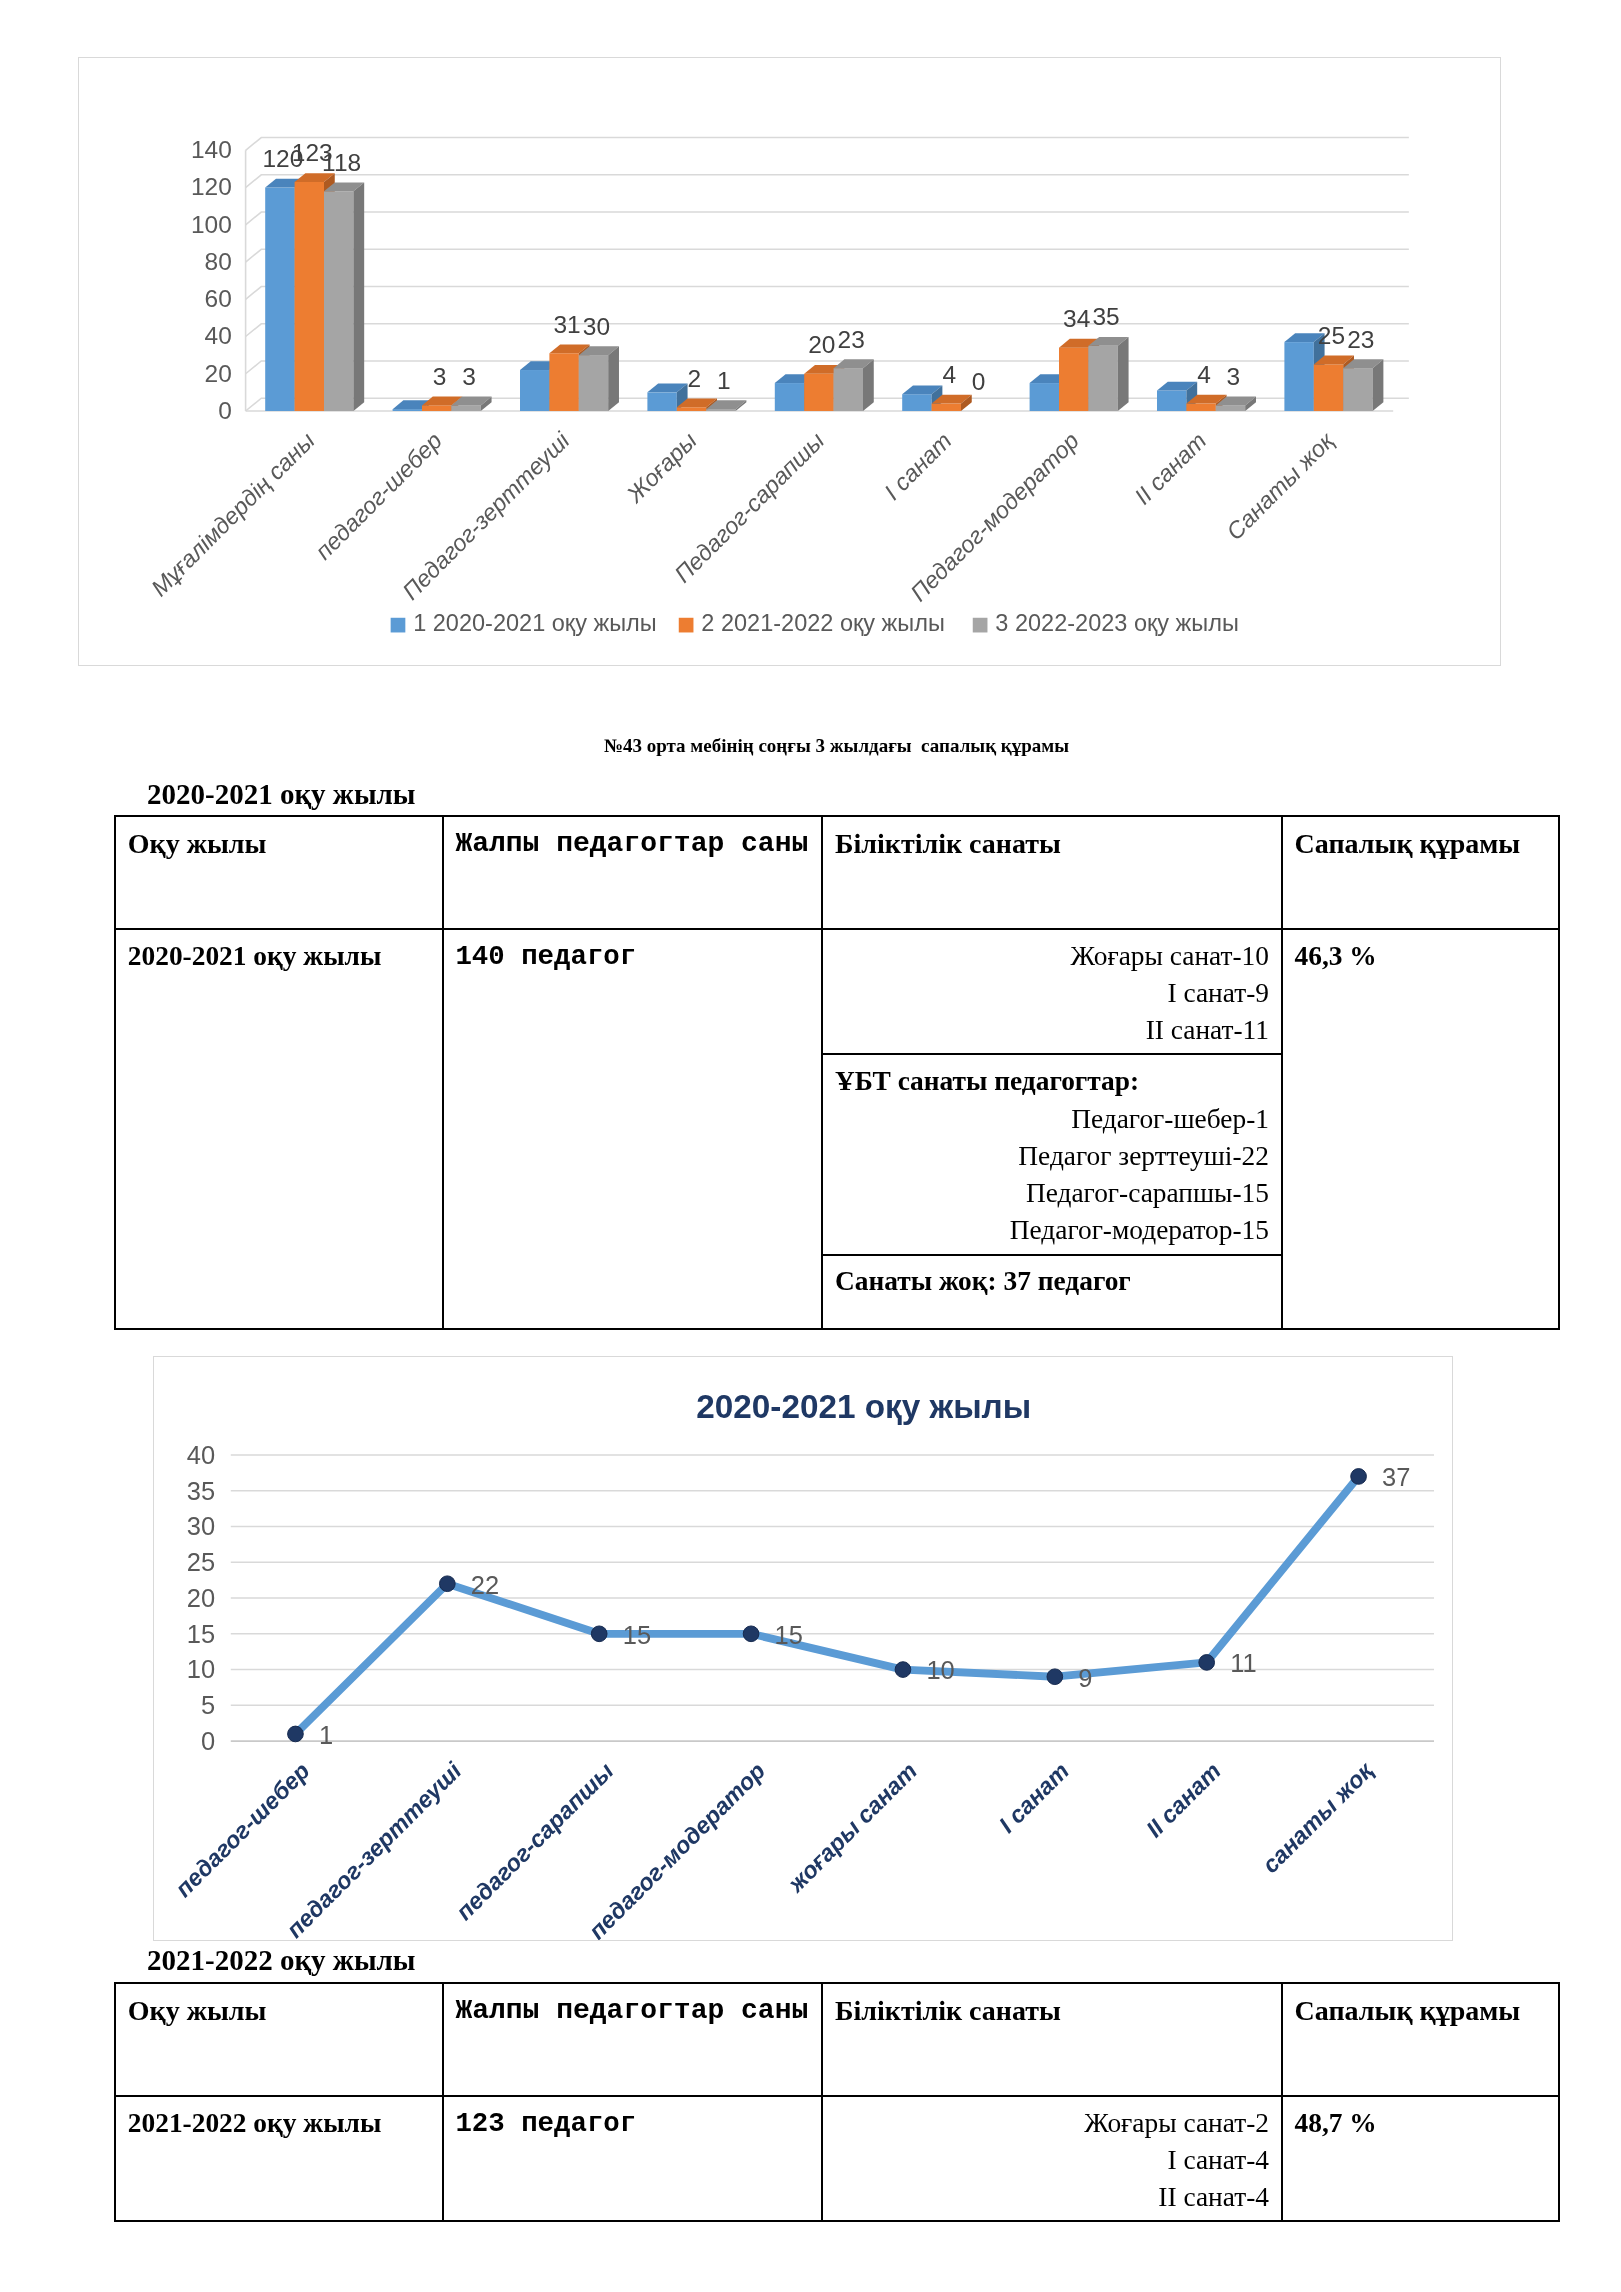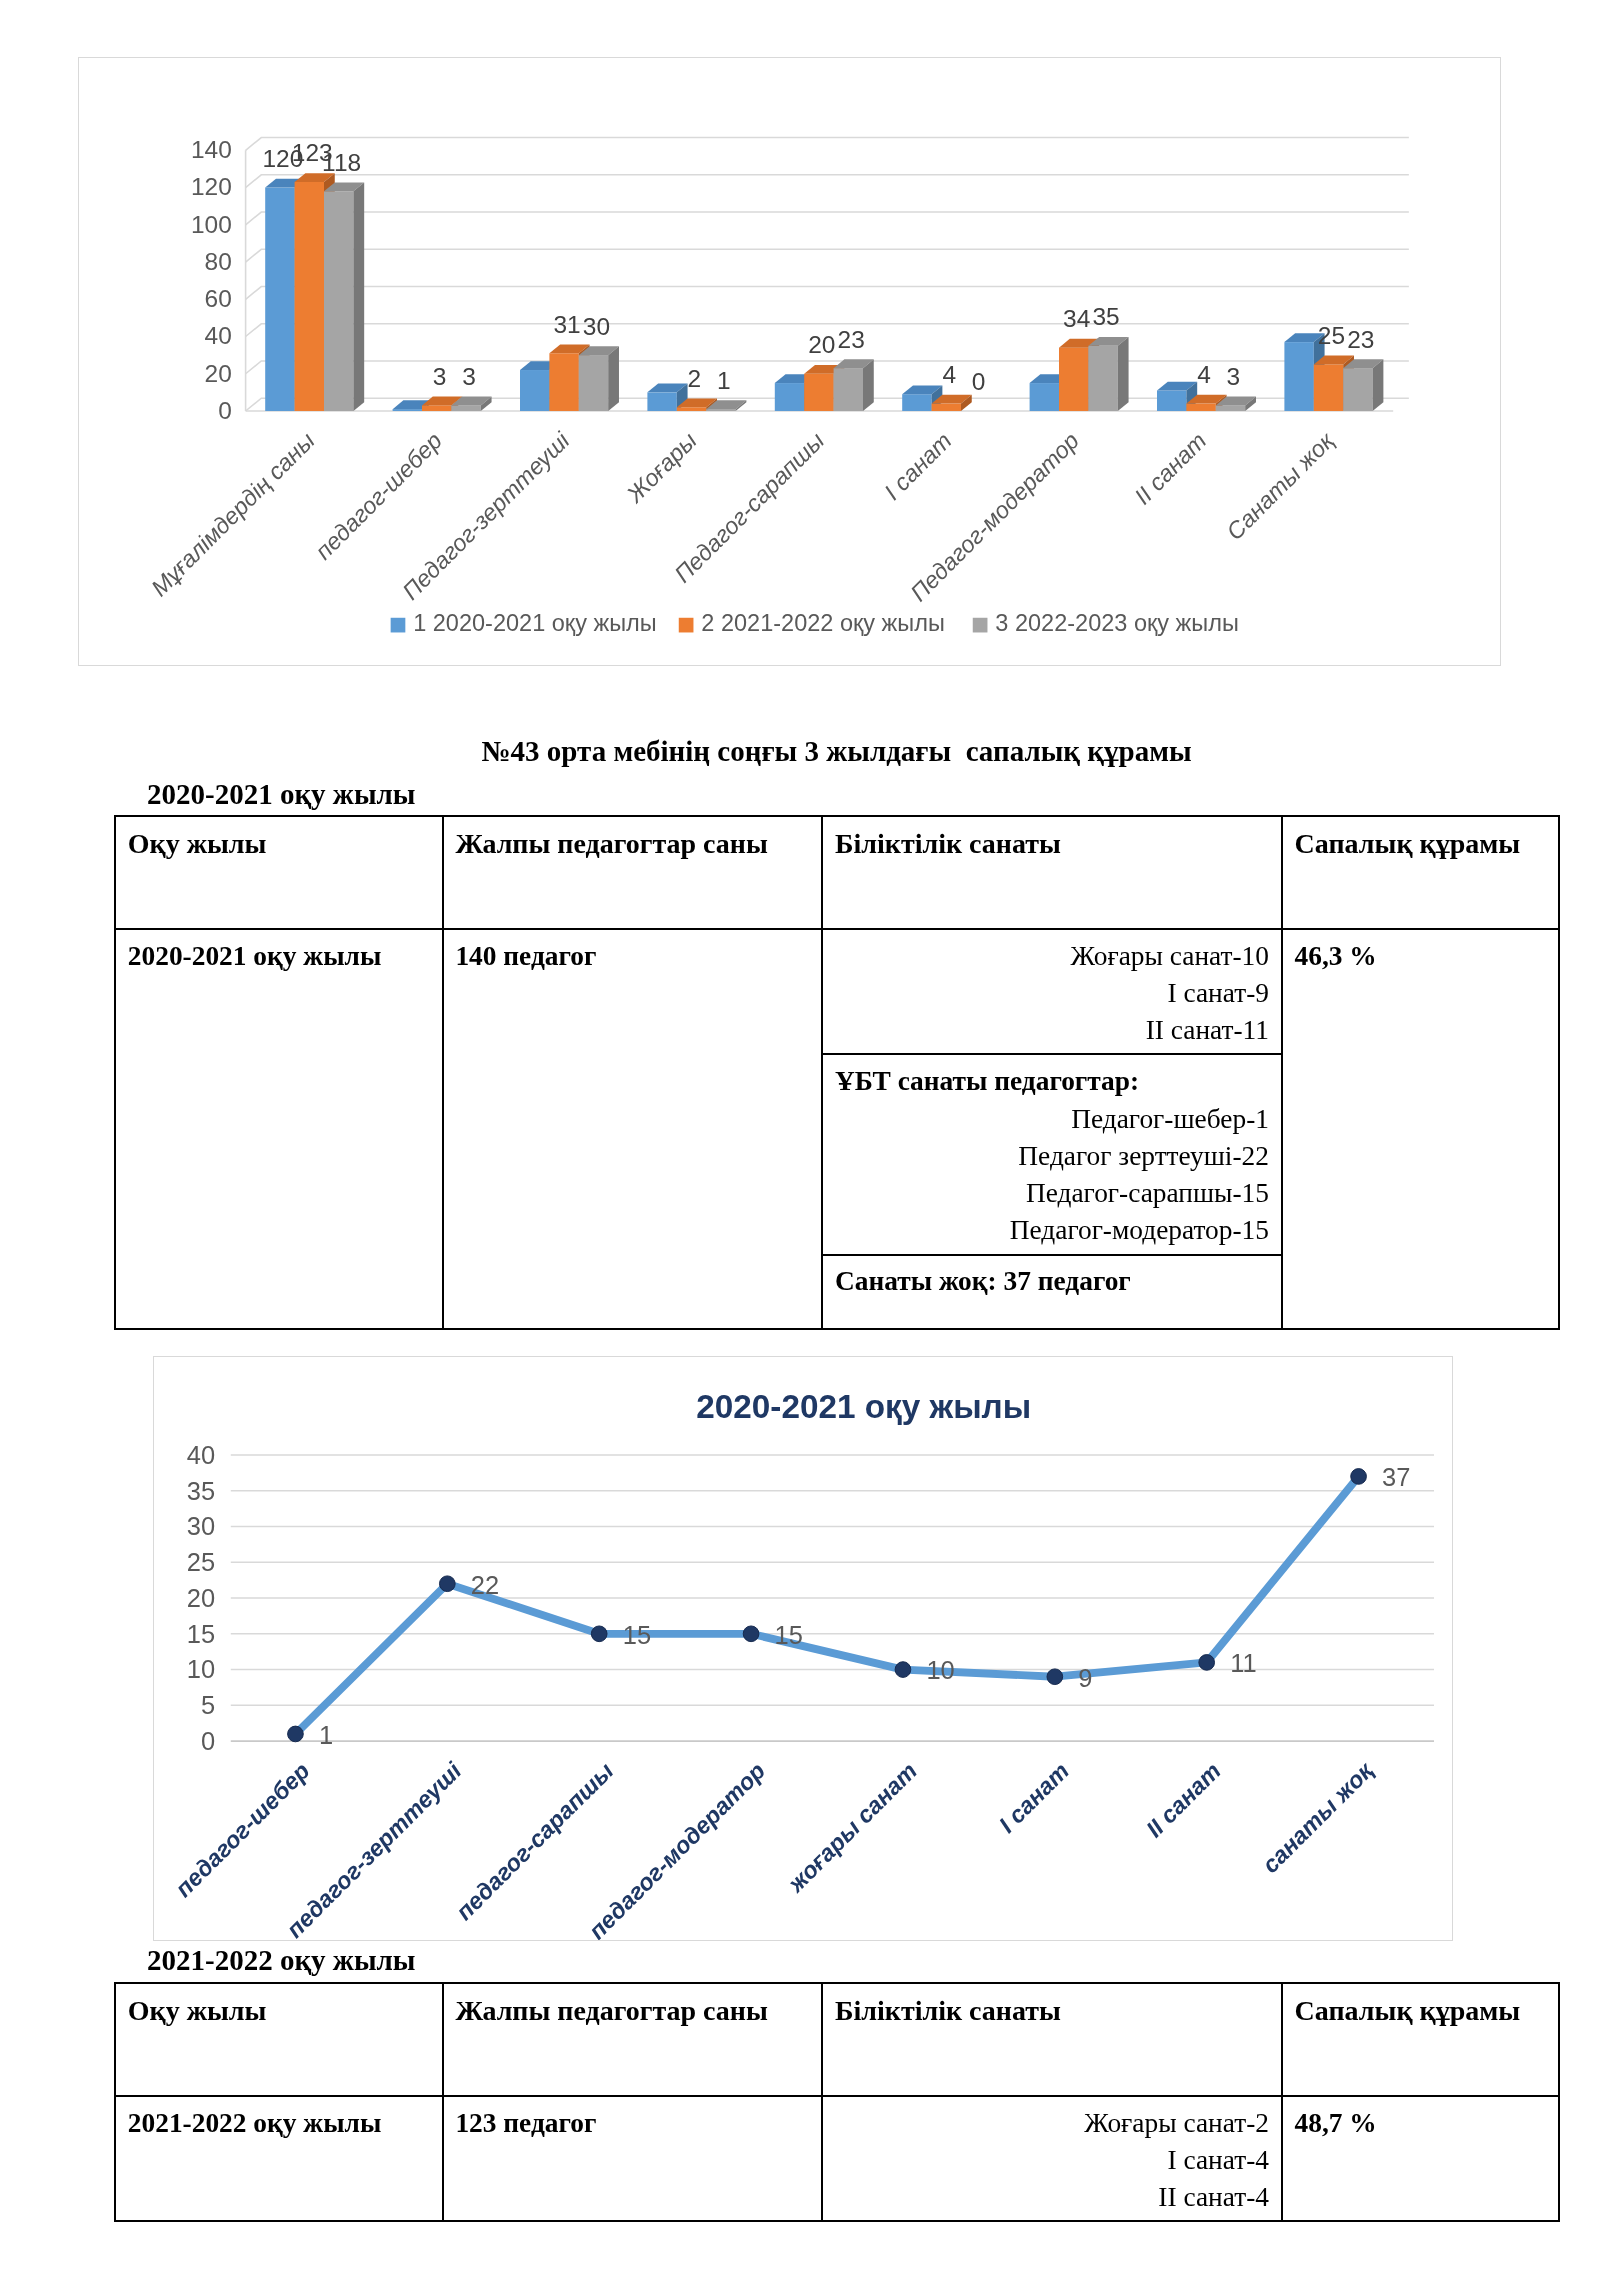--- a/index.html
+++ b/index.html
@@ -4,38 +4,38 @@
 <style>
   html,body{margin:0;padding:0;background:#fff;}
   #page{position:relative;width:1621px;height:2293px;background:#fff;overflow:hidden;
         font-family:"Liberation Serif","DejaVu Serif",serif;color:#000;}
   .chart-box{position:absolute;background:#fff;border:1px solid #d9d9d9;}
   #bar-chart-box{left:78px;top:57px;width:1421px;height:607px;}
   #line-chart-box{left:153px;top:1356px;width:1298px;height:583px;}
   svg{display:block;}
   svg text{font-family:"Liberation Sans","DejaVu Sans",sans-serif;}
   .doc-title{position:absolute;left:114px;top:735px;width:1347px;padding-left:98px;box-sizing:border-box;
-             text-align:center;font-weight:bold;font-size:29px;white-space:pre-wrap;}
+             text-align:center;font-weight:bold;font-size:19px;white-space:pre-wrap;}
   .sec-heading{position:absolute;left:147px;font-weight:bold;font-size:29px;}
   #sec1-heading{top:778px;}
   #sec2-heading{top:1944px;}
   table.doc{position:absolute;left:114px;width:1342px;border-collapse:collapse;table-layout:fixed;
             border:2.9px solid #000;font-size:27.4px;line-height:1.36;}
   #table1{top:815px;}
   #table2{top:1982px;}
   table.doc td{border:2px solid #000;vertical-align:top;padding:7.8px 11.8px 3.9px 11.8px;overflow:hidden;}
   td.hdr{font-weight:bold;font-size:28px;}
   tr.hdr-row{height:113px;padding-left:32px;}
   .b{font-weight:bold;}
   .ml{white-space:pre-line;text-align:right;}
   #t1-r1{height:115px;}
   #t1-r2{height:194px;}
   #t1-r3{height:74px;margin-left:36px;}
   #t2-r1{height:120px;}
-  .col1{width:302px;}.col2{width:354px;}.col3{width:434px;}.col4{width:252px;margin-left:19px;}
+  .col1{width:302px;}.col2{width:354px;font-family:Liberation Mono, monospace;}.col3{width:434px;}.col4{width:252px;margin-left:19px;}
 </style>
 </head>
 <body>
 
 <div id="page">
 
   <div id="bar-chart-box" class="chart-box">
     <svg id="bar-svg" width="1421" height="607" viewBox="0 0 1450 619">
         <path d="M170 360 L186 347 L1357 347" fill="none" stroke="#d9d9d9" stroke-width="1.6"></path>
         <text x="156" y="368" text-anchor="end" fill="#595959" font-size="25">0</text>

